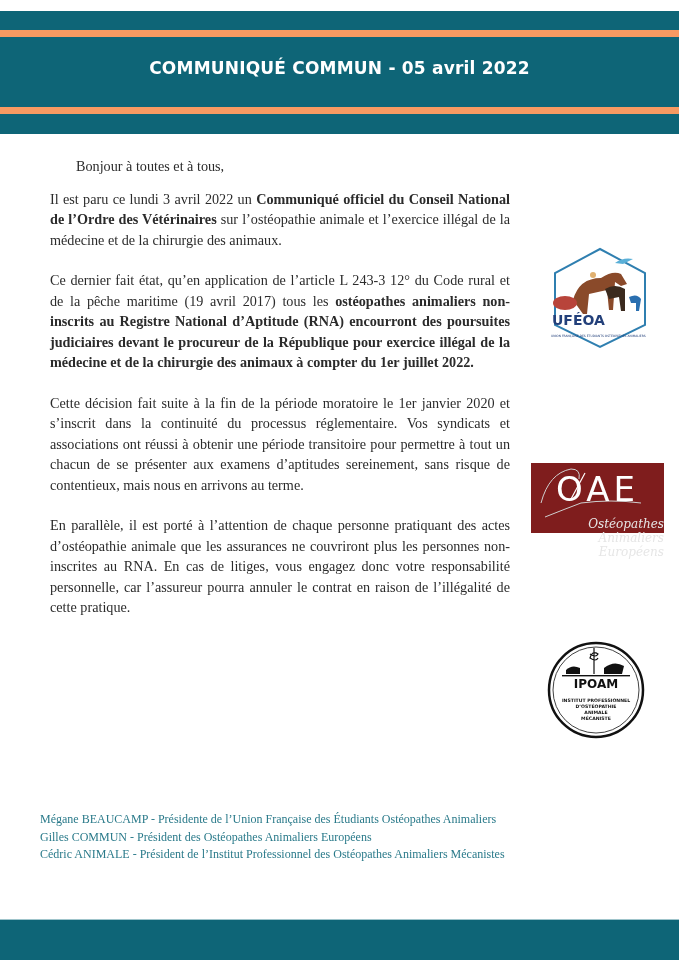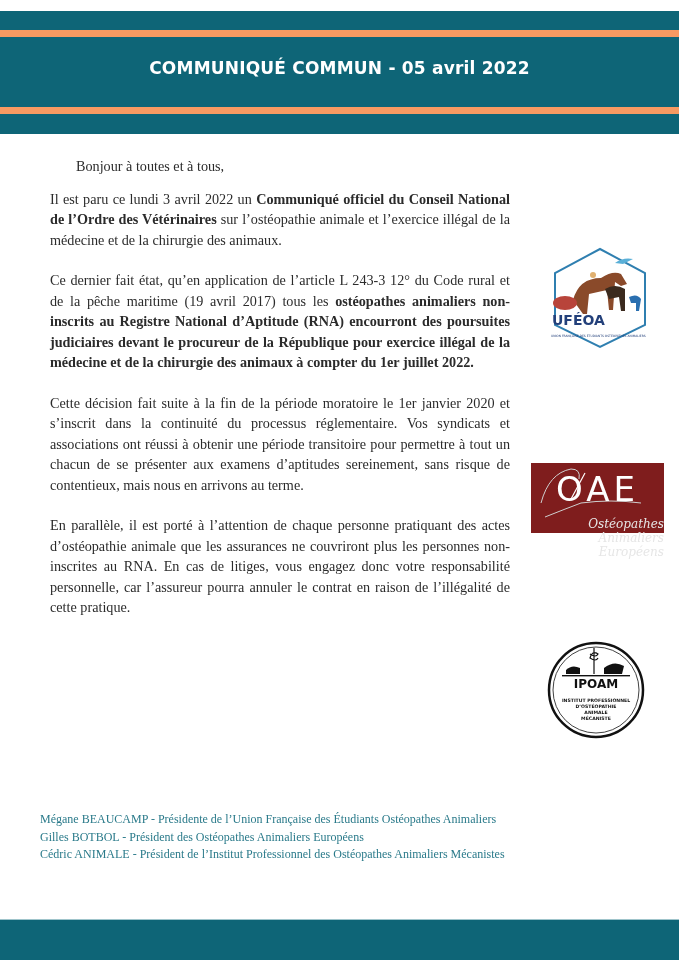--- a/index.html
+++ b/index.html
@@ -85,21 +85,21 @@
 <div class="body">
   <p class="greet">Bonjour à toutes et à tous,</p>
   <p><span>Il est paru ce lundi 3 avril 2022 un </span><b>Communiqué officiel du Conseil National de l’Ordre des Vétérinaires</b><span> sur l’ostéopathie animale et l’exercice illégal de la médecine et de la chirurgie des animaux.</span></p>
   <p><span>Ce dernier fait état, qu’en application de l’article L 243-3 12° du Code rural et de la pêche maritime (19 avril 2017) tous les </span><b>ostéopathes animaliers non-inscrits au Registre National d’Aptitude (RNA) encourront des poursuites judiciaires devant le procureur de la République pour exercice illégal de la médecine et de la chirurgie des animaux à compter du 1er juillet 2022.</b></p>
   <p>Cette décision fait suite à la fin de la période moratoire le 1er janvier 2020 et s’inscrit dans la continuité du processus réglementaire. Vos syndicats et associations ont réussi à obtenir une période transitoire pour permettre à tout un chacun de se présenter aux examens d’aptitudes sereinement, sans risque de contentieux, mais nous en arrivons au terme.</p>
   <p>En parallèle, il est porté à l’attention de chaque personne pratiquant des actes d’ostéopathie animale que les assurances ne couvriront plus les personnes non-inscrites au RNA. En cas de litiges, vous engagez donc votre responsabilité personnelle, car l’assureur pourra annuler le contrat en raison de l’illégalité de cette pratique.</p>
 </div>
 
 <div class="sign">
   <div>Mégane BEAUCAMP - Présidente de l’Union Française des Étudiants Ostéopathes Animaliers</div>
-  <div>Gilles BOTBOL - Président des Ostéopathes Animaliers Européens</div>
+  <div>Gilles COMMUN - Président des Ostéopathes Animaliers Européens</div>
   <div>Cédric ANIMALE - Président de l’Institut Professionnel des Ostéopathes Animaliers Mécanistes</div>
 </div>
 
 <div class="logo logo-ufeoa">
   <svg width="110" height="105" viewBox="0 0 110 105">
     <polygon points="55,4 100,28 100,80 55,102 10,80 10,28" fill="none" stroke="#2f7fb0" stroke-width="2"></polygon>
     <path d="M28,55 q6,-22 28,-22 q12,-8 20,-4 l6,10 l-6,2 l-6,-4 l-2,28 h-4 l-2,-20 l-18,4 l-2,20 h-4 z" fill="#8a4a2a"></path>
     <path d="M60,44 q10,-6 20,0 l0,22 h-4 l-2,-14 l-10,2 z" fill="#3b2a1e"></path>
     <ellipse cx="20" cy="58" rx="12" ry="7" fill="#b8443a"></ellipse>
     <path d="M84,52 q8,-4 12,2 l-2,12 h-3 l0,-8 l-5,0 z" fill="#2a6fb0"></path>

